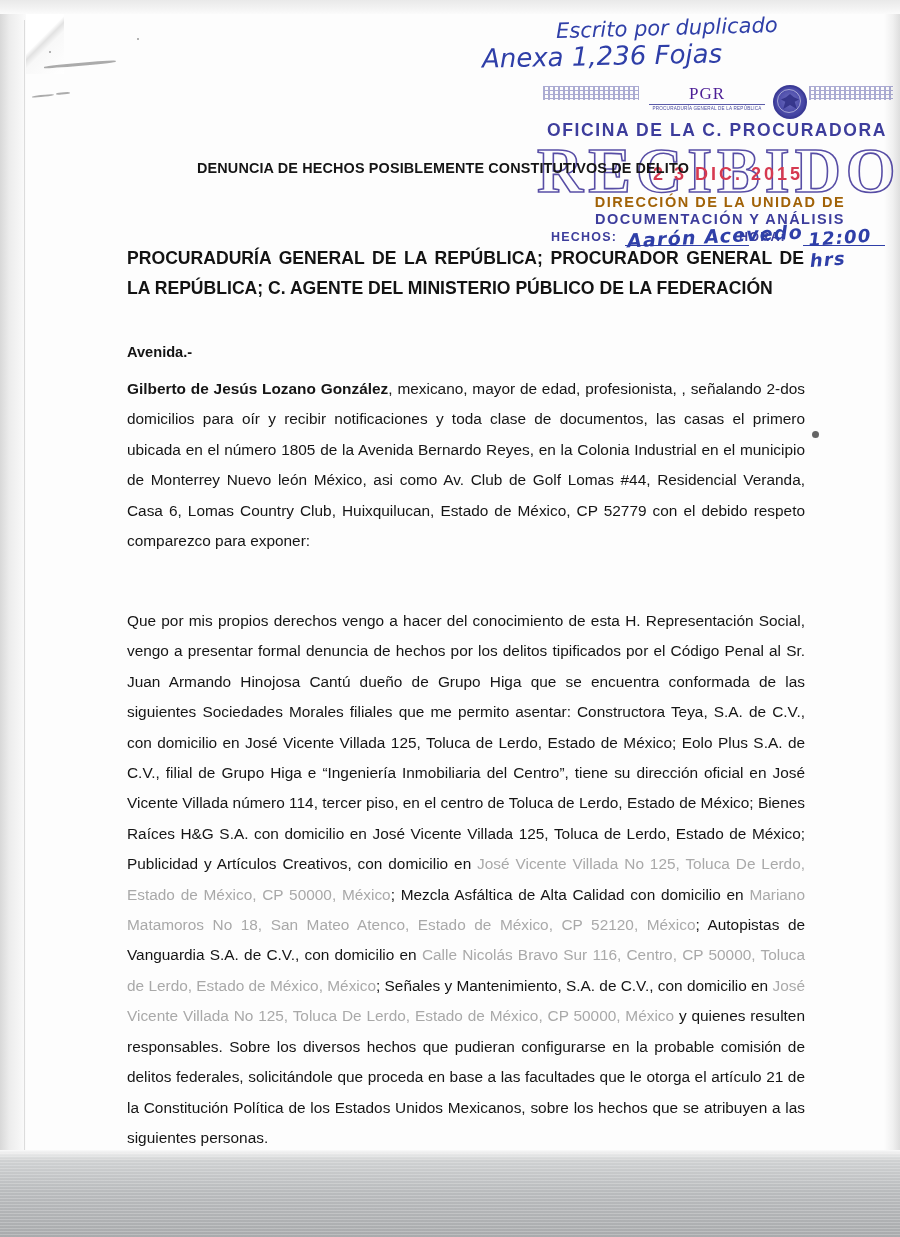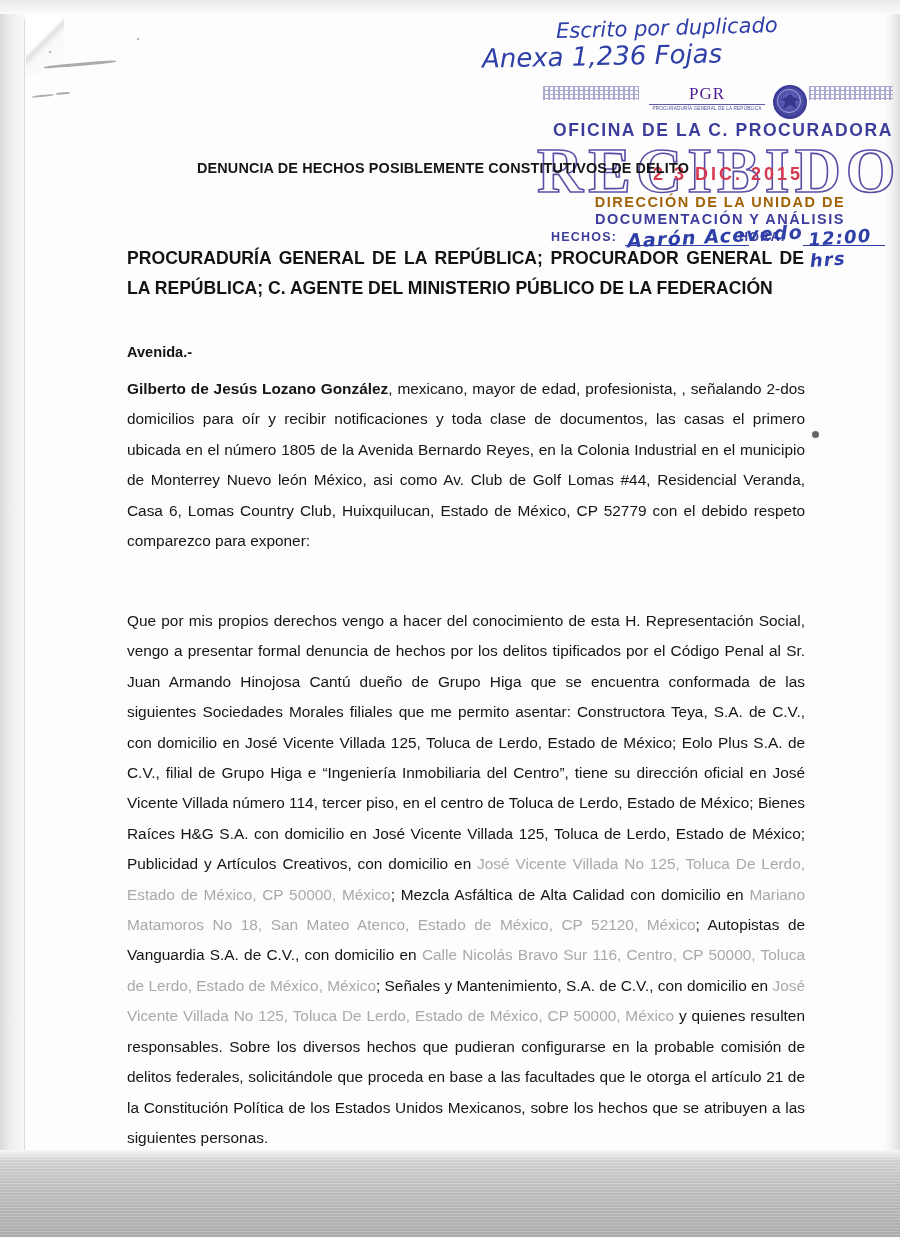--- a/index.html
+++ b/index.html
@@ -60,21 +60,21 @@
       border:1px solid rgba(255,255,255,.5);}
   .stamp-noise-l{position:absolute;left:2px;top:2px;width:96px;height:14px;
       background:repeating-linear-gradient(90deg,#4a4aa0 0 2px,transparent 2px 5px),
                  repeating-linear-gradient(180deg,#4a4aa0 0 1px,transparent 1px 4px);
       opacity:.45;}
   .stamp-noise-r{position:absolute;left:268px;top:2px;width:84px;height:14px;
       background:repeating-linear-gradient(90deg,#4a4aa0 0 2px,transparent 2px 5px),
                  repeating-linear-gradient(180deg,#4a4aa0 0 1px,transparent 1px 4px);
       opacity:.45;}
 
-  .stamp-line1{position:absolute;left:6px;top:36px;width:346px;text-align:right;
+  .stamp-line1{position:absolute;left:6px;top:36px;width:346px;text-align:left;
       font-size:17.5px;font-weight:bold;letter-spacing:1.6px;color:#3d3d9c;}
   .recibido{position:absolute;left:-4px;top:50px;width:356px;
       font-size:64px;font-weight:bold;letter-spacing:5px;
       color:transparent;-webkit-text-stroke:1.6px #4a3f9e;
       font-family:"Liberation Serif",serif;opacity:.92;}
   .stamp-date{position:absolute;left:40px;top:80px;width:240px;text-align:center;
       font-size:18px;font-weight:bold;letter-spacing:3px;color:#d63950;
       font-family:"Liberation Sans",sans-serif;margin-left:27px;}
   .stamp-line3{position:absolute;left:6px;top:110px;width:346px;text-align:center;
       font-size:14.5px;font-weight:bold;letter-spacing:1.5px;color:#a16207;}

